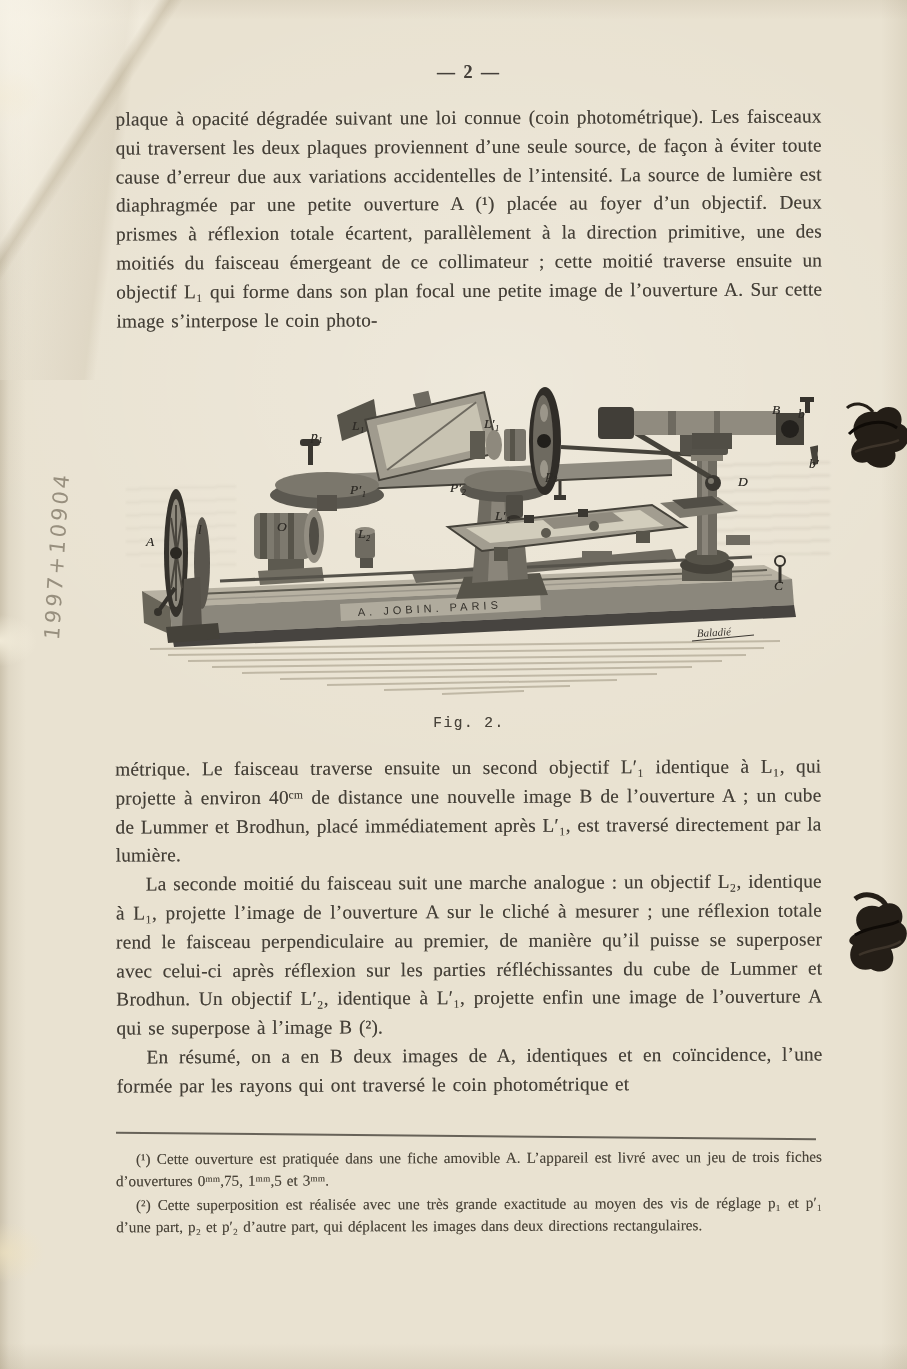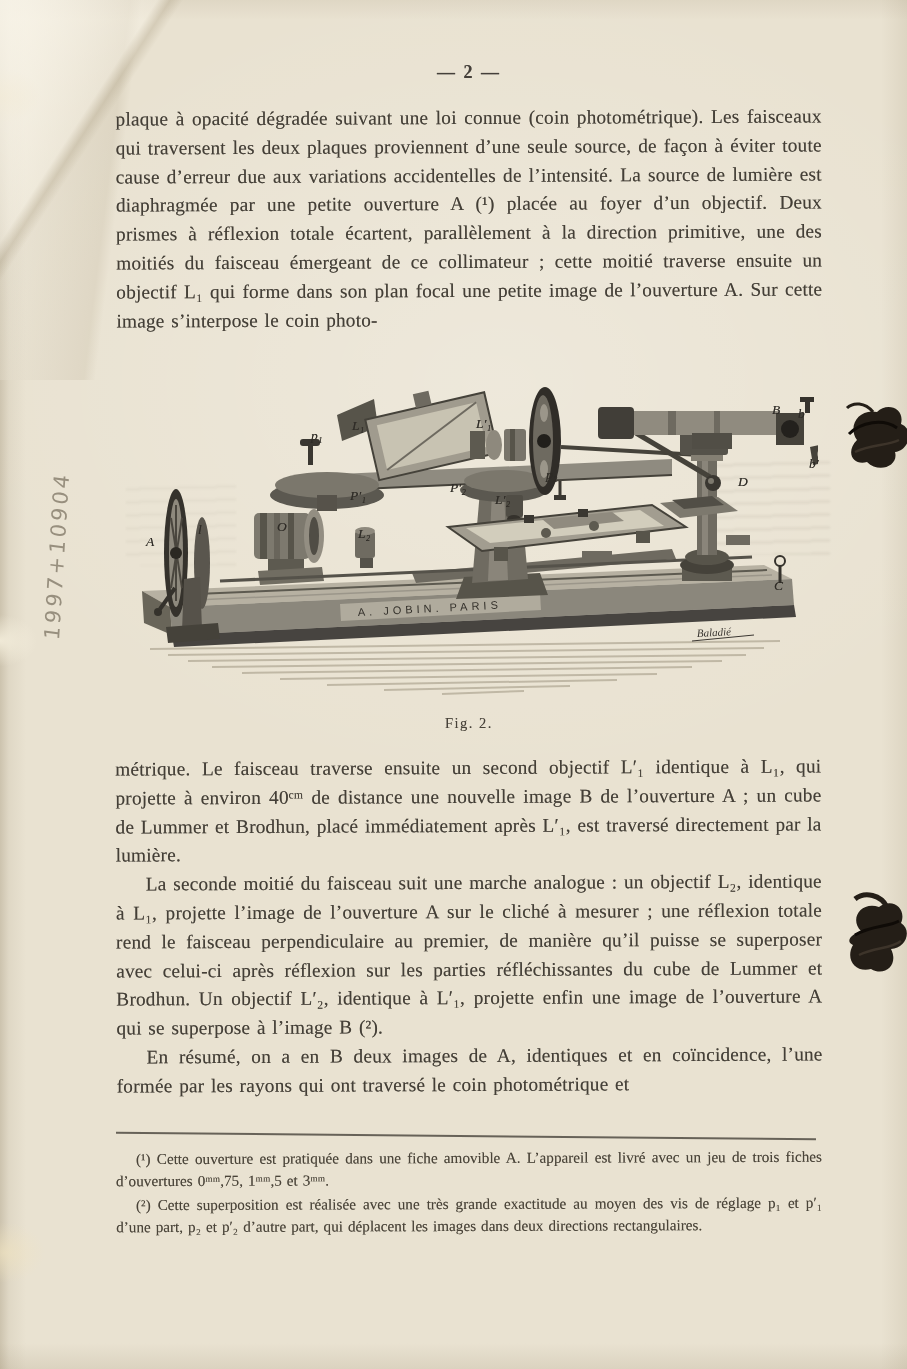--- a/index.html
+++ b/index.html
@@ -42,20 +42,21 @@
   .figure-wrap { position:absolute; left:112px; top:383px; width:706px; height:338px; }
   .figure-wrap svg { position:absolute; left:0; top:0; }
   .fig-label {
     position:absolute; font-style:italic; font-size:13.5px; color:#2f2c27;
     text-shadow:0 0 .5px rgba(47,44,39,.6); white-space:nowrap; line-height:1;
   }
   .fig-caption {
     position:absolute; left:116px; top:715px; width:706px; text-align:center;
     font-size:14.5px; letter-spacing:1.5px; color:#474239;
     text-shadow:0 0 .5px rgba(71,66,57,.5);
+    font-family:Liberation Mono, monospace;
   }
   .footnote-rule {
     position:absolute; left:116px; top:1135px; width:700px; height:2.4px;
     background:#504b43; transform:rotate(.55deg); opacity:.85;
   }
   .footnotes {
     position:absolute; left:116px; top:1147px; width:706px; text-align:justify;
     font-size:15.2px; line-height:21.7px; word-spacing:1.2px;
     color:#4a4439; text-shadow:0 0 .5px rgba(74,68,57,.5);
     transform:rotate(-.2deg);
@@ -255,24 +256,24 @@
         <line x1="668" y1="183" x2="668" y2="200" stroke="#35322c" stroke-width="3"></line>
       </g>
 
       <g>
         <text x="585" y="254" transform="rotate(-3 585 254)" font-size="11" font-style="italic" fill="#3b3732">Baladié</text>
         <line x1="580" y1="258" x2="642" y2="252" stroke="#3b3732" stroke-width="1"></line>
       </g>
     </svg>
     <span class="fig-label" style="left:199px;top:46px">p₁</span>
     <span class="fig-label" style="left:240px;top:36px">L₁</span>
-    <span class="fig-label" style="left:364px;top:34px">L′₁</span>
-    <span class="fig-label" style="left:238px;top:106px">P′₁</span>
+    <span class="fig-label" style="left:372px;top:34px">L′₁</span>
+    <span class="fig-label" style="left:238px;top:100px">P′₁</span>
     <span class="fig-label" style="left:338px;top:98px">P′₂</span>
-    <span class="fig-label" style="left:383px;top:110px">L′₂</span>
+    <span class="fig-label" style="left:383px;top:126px">L′₂</span>
     <span class="fig-label" style="left:434px;top:85px">p₂</span>
     <span class="fig-label" style="left:660px;top:20px">B</span>
     <span class="fig-label" style="left:686px;top:24px">b</span>
     <span class="fig-label" style="left:697px;top:74px">b′</span>
     <span class="fig-label" style="left:626px;top:92px">D</span>
     <span class="fig-label" style="left:34px;top:152px">A</span>
     <span class="fig-label" style="left:86px;top:140px">l</span>
     <span class="fig-label" style="left:165px;top:137px">O</span>
     <span class="fig-label" style="left:246px;top:144px">L₂</span>
     <span class="fig-label" style="left:662px;top:196px">C</span>

